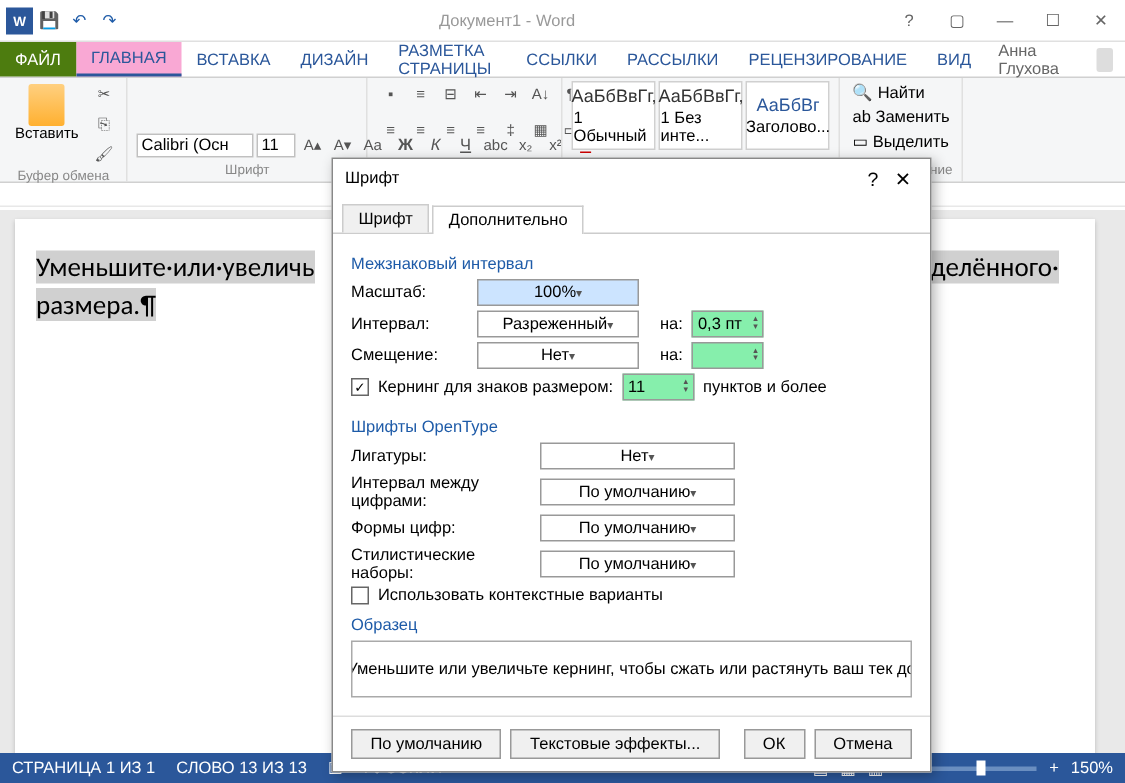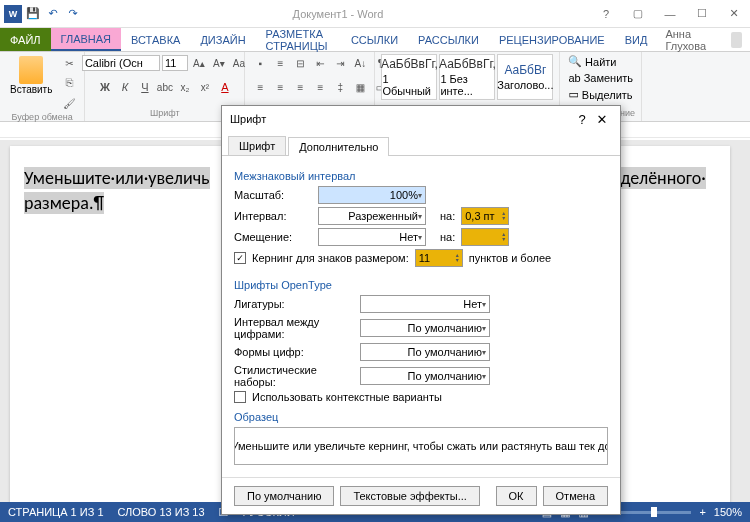--- a/index.html
+++ b/index.html
@@ -44,23 +44,23 @@
 .dlg-title-txt{flex:1}
 .dlg-x{width:20px;text-align:center;font-size:13px;cursor:pointer}
 .dlg-tabs{display:flex;padding:4px 6px 0 6px;border-bottom:1px solid #ccc}
 .dlg-tab{padding:3px 10px;border:1px solid #ccc;border-bottom:none;background:#f0f0f0;margin-right:2px;font-size:11px;cursor:pointer}
 .dlg-tab.active{background:#fff;position:relative;top:1px}
 .dlg-body{padding:8px 12px}
 .dlg-section-hdr{font-size:11px;color:#1e5ba8;margin:6px 0 4px 0}
 .dlg-row{display:flex;align-items:center;margin:3px 0;gap:6px}
 .dlg-lbl{width:78px;font-size:11px;text-align:left}
 .dlg-lbl2{width:120px;font-size:11px}
-.dlg-sel{border:1px solid #999;background:#fff;padding:1px 3px;font-size:11px;height:18px;display:flex;align-items:center;justify-content:flex-end}
+.dlg-sel{border:1px solid #999;background:#fff;padding:1px 3px;font-size:11px;height:18px;display:flex;align-items:center;justify-content:center}
 .dlg-sel.hl{background:#cce4ff}
-.dlg-spin{border:1px solid #999;background:#eab308;padding:1px 3px;font-size:11px;height:18px;width:48px;display:flex;align-items:center;justify-content:space-between}
+.dlg-spin{border:1px solid #999;background:#86efac;padding:1px 3px;font-size:11px;height:18px;width:48px;display:flex;align-items:center;justify-content:space-between}
 .dlg-chk{width:12px;height:12px;border:1px solid #666;display:inline-flex;align-items:center;justify-content:center;font-size:9px}
 .preview-box{border:1px solid #aaa;height:38px;margin:4px 0;display:flex;align-items:center;justify-content:center;font-size:11px;padding:0 6px;overflow:hidden;white-space:nowrap}
 .dlg-note{font-size:10px;color:#666;margin:4px 0 8px 0;line-height:1.3}
 .dlg-btns{display:flex;gap:6px;padding:8px 12px;border-top:1px solid #ddd;align-items:center}
 .dlg-btn{border:1px solid #999;background:#f0f0f0;padding:3px 12px;font-size:11px;cursor:pointer}
 .dlg-btn.left{margin-right:auto}
 .caret{font-size:8px;color:#555}
 .spinbtns{display:flex;flex-direction:column;font-size:6px;line-height:5px;color:#555}
 </style>
 </head>
@@ -108,21 +108,21 @@
       </div>
       <div style="display:flex;flex-direction:column;gap:2px">
         <div class="rb-btn">✂</div>
         <div class="rb-btn">⎘</div>
         <div class="rb-btn">🖌</div>
       </div>
     </div>
     <div class="rgroup-label">Буфер обмена</div>
   </div>
   <div class="rgroup" style="width:160px">
-    <div class="rgroup-body" style="flex-direction:column;align-items:center">
+    <div class="rgroup-body" style="flex-direction:row;align-items:flex-end">
       <div class="font-row">
         <div class="font-sel" style="width:78px"><span>Calibri (Осн</span></div>
         <div class="font-sel" style="width:26px"><span>11</span></div>
         <div class="rb-btn">A▴</div>
         <div class="rb-btn">A▾</div>
         <div class="rb-btn">Aa</div>
       </div>
       <div class="font-row">
         <div class="rb-btn">
             <b>Ж</b>

